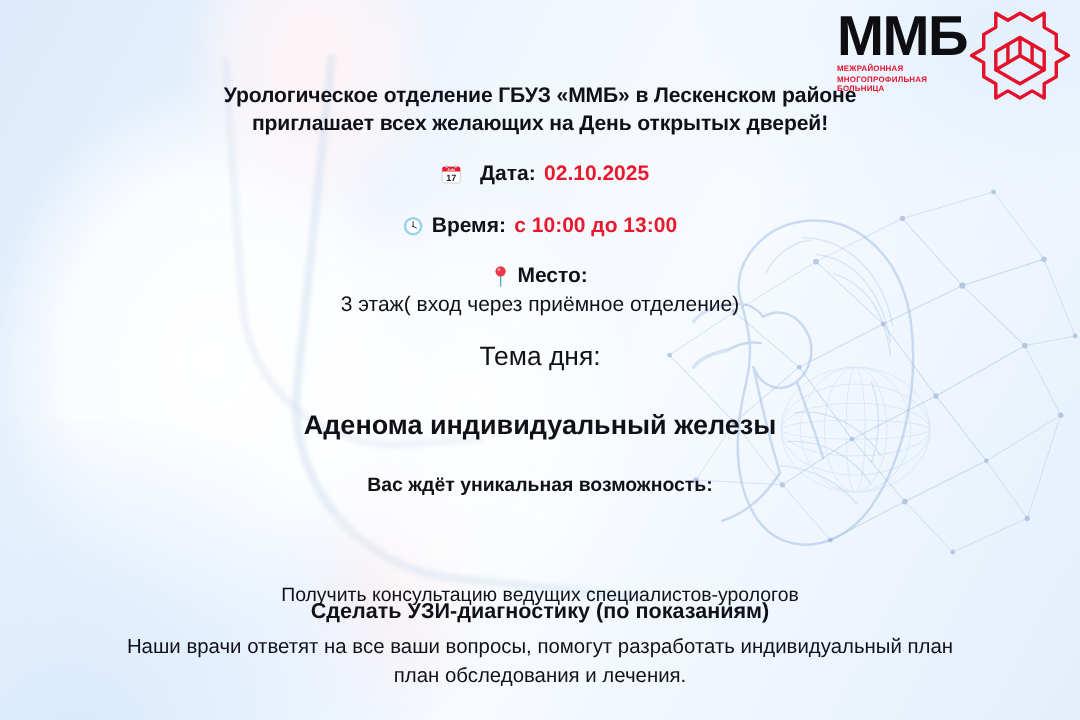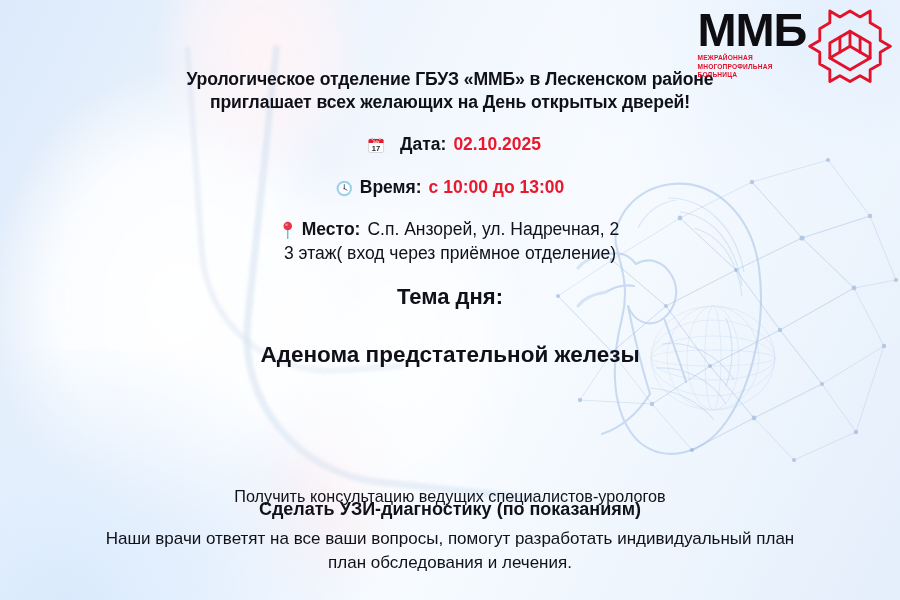--- a/index.html
+++ b/index.html
@@ -214,21 +214,21 @@
   .ico-clock { width: 17px; height: 17px; position: relative; top: 1px; }
   .ico-pin { width: 14px; height: 18px; position: relative; top: 1px; }
   .ico svg { width: 100%; height: 100%; display: block; }
 
   .theme-title {
     position: absolute;
     left: 50%;
     transform: translateX(-50%);
     top: 284px;
     font-size: 22px;
-    font-weight: 700;
+    font-weight: 400;
     color: #111119;
   }
   .theme-l1 {
     position: absolute;
     left: 50%;
     transform: translateX(-50%);
     top: 314px;
     font-size: 22.5px;
     font-weight: 700;
     color: #101018;
@@ -452,27 +452,27 @@
 
     <div class="row row-place">
       <span class="ico ico-pin">
         <svg viewBox="0 0 24 32" xmlns="http://www.w3.org/2000/svg">
           <path d="M12 13 L12 31" stroke="#4aa8c8" stroke-width="2" stroke-linecap="round"></path>
           <circle cx="12" cy="9" r="7.6" fill="#e8364a"></circle>
           <circle cx="9.6" cy="6.6" r="2.3" fill="#f28d99"></circle>
         </svg>
       </span>
       <span class="lbl">Место:</span>
-      <span>С.п. Анзорей, ул. Надречная, 2</span>
     </div>
 
     <div class="place-line2">3 этаж( вход через приёмное отделение)</div>
 
     <div class="theme-title">Тема дня:</div>
-    <div class="theme-l2">Аденома предстательной железы</div>
-
+    <div class="theme-l2">Аденома индивидуальный железы</div>
+
+    <div class="lead">Вас ждёт уникальная возможность:</div>
     <div class="b1">Получить консультацию ведущих специалистов-урологов</div>
     <div class="b2">Сделать УЗИ-диагностику (по показаниям)</div>
 
     <div class="outro">Наши врачи ответят на все ваши вопросы, помогут разработать индивидуальный план план обследования и лечения.</div>
 
   </div>
 </div>
 
 </body></html>

